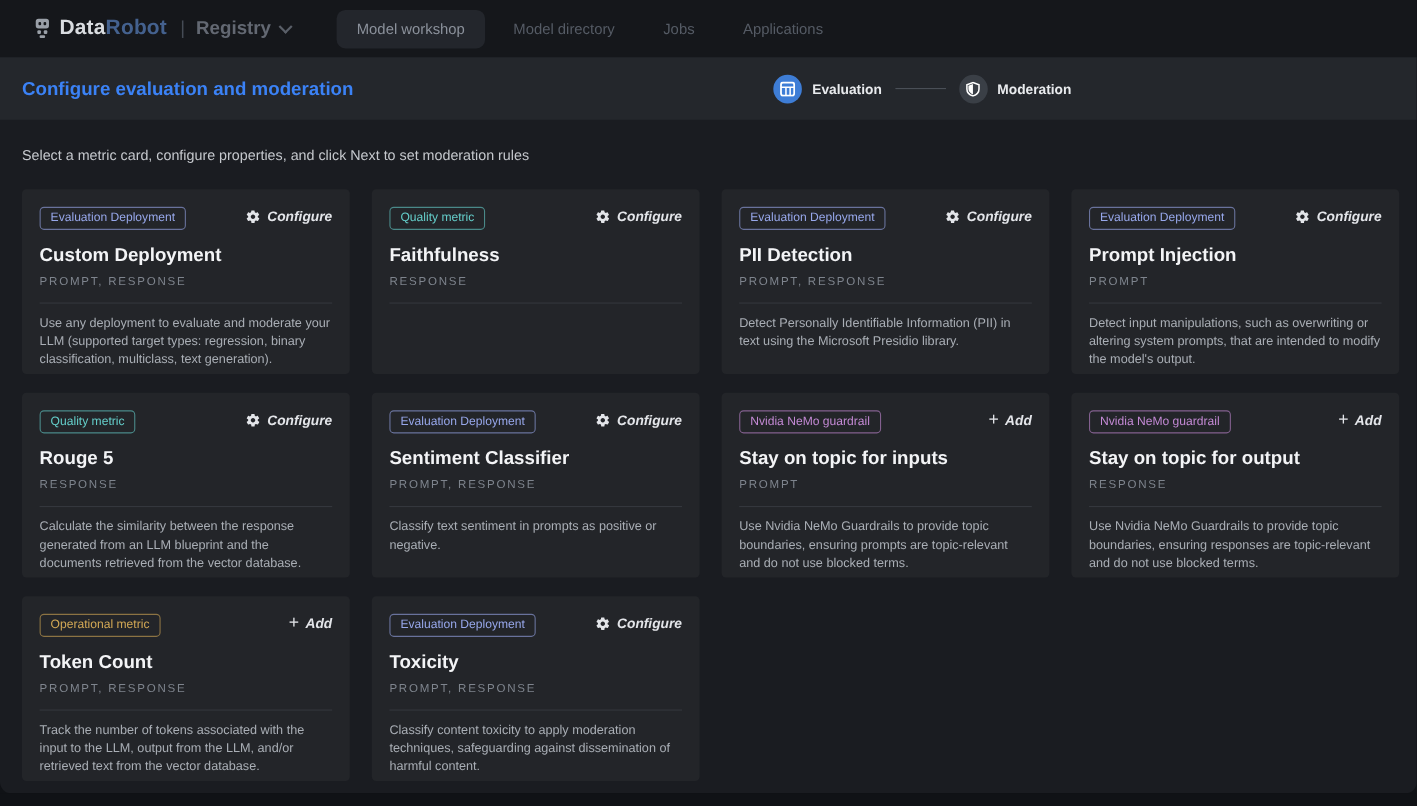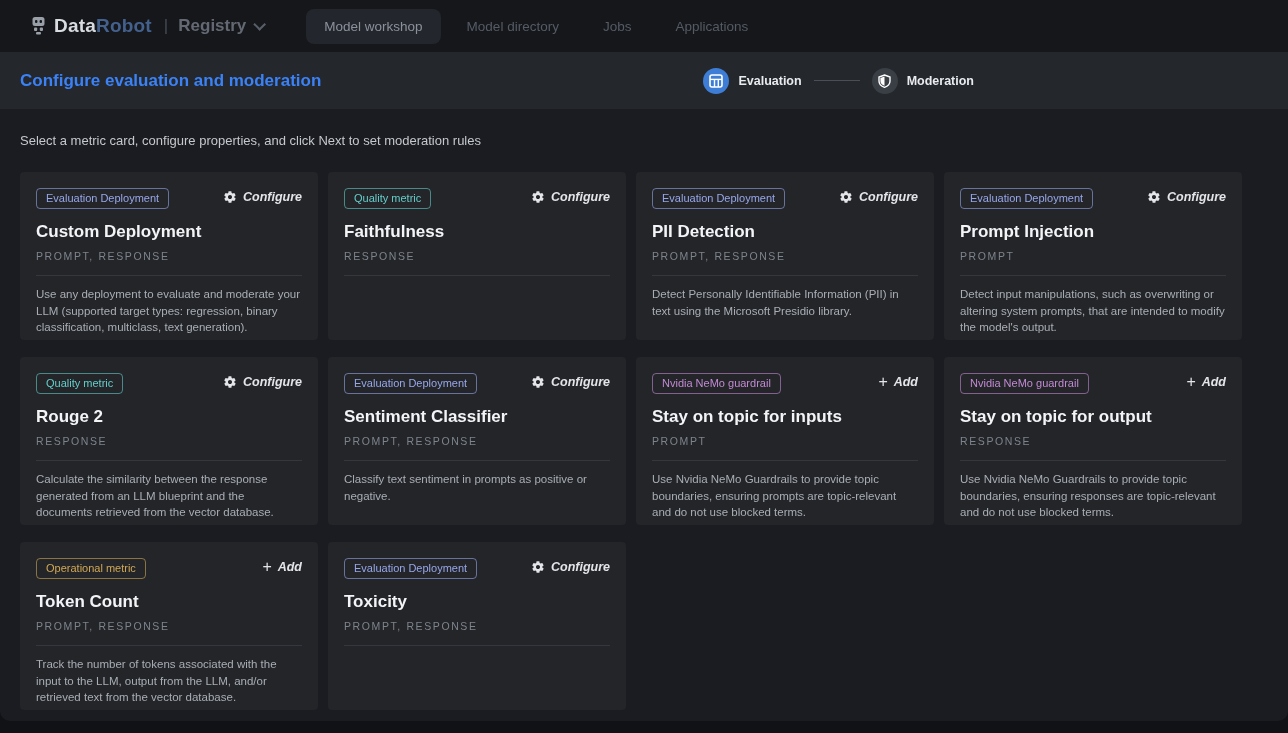--- a/index.html
+++ b/index.html
@@ -65,21 +65,21 @@
     overflow: hidden;
   }
   .instruction {
     font-size: 13px; color: #c5c8cd;
     padding: 24px 20px 10px 20px;
   }
   .card-grid {
     display: grid;
     grid-template-columns: repeat(4, 298px);
     grid-auto-rows: 168px;
-    gap: 17px 10px;
+    gap: 17px 20px;
     padding: 14px 20px 0 20px;
   }
   .card {
     background: #232529;
     border-radius: 4px;
     padding: 16px;
     position: relative;
     cursor: pointer;
   }
   .card-top { display: flex; align-items: flex-start; justify-content: space-between; }
@@ -240,21 +240,21 @@
           <span class="badge" style="color: rgb(100, 205, 201); border-color: rgba(100, 205, 201, 0.6);">Quality metric</span>
           <div class="card-action">
             <span>
               <svg width="14" height="14" viewBox="0 0 24 24" fill="#e3e5e9">
                 <path d="M19.4 13c0-.3.1-.7.1-1s0-.7-.1-1l2.1-1.6c.2-.2.2-.4.1-.6l-2-3.4c-.1-.2-.4-.3-.6-.2l-2.5 1c-.5-.4-1.1-.7-1.7-1l-.4-2.6c0-.2-.2-.4-.5-.4h-4c-.2 0-.4.2-.5.4l-.4 2.6c-.6.2-1.1.6-1.7 1l-2.5-1c-.2-.1-.5 0-.6.2l-2 3.4c-.1.2-.1.5.1.6L4.5 11c0 .3-.1.7-.1 1s0 .7.1 1l-2.1 1.6c-.2.2-.2.4-.1.6l2 3.4c.1.2.4.3.6.2l2.5-1c.5.4 1.1.7 1.7 1l.4 2.6c0 .2.2.4.5.4h4c.2 0 .4-.2.5-.4l.4-2.6c.6-.2 1.1-.6 1.7-1l2.5 1c.2.1.5 0 .6-.2l2-3.4c.1-.2.1-.5-.1-.6L19.4 13zM12 15.5c-1.9 0-3.5-1.6-3.5-3.5S10.1 8.5 12 8.5s3.5 1.6 3.5 3.5-1.6 3.5-3.5 3.5z"></path>
               </svg>
             </span>
             <span>Configure</span>
           </div>
         </div>
-        <div class="card-title">Rouge 2</div>
+        <div class="card-title">Rouge 5</div>
         <div class="card-target">RESPONSE</div>
         <div class="card-divider"></div>
         <div class="card-desc">Calculate the similarity between the response generated from an LLM blueprint and the documents retrieved from the vector database.</div>
       </div>
       <div class="card">
         <div class="card-top">
           <span class="badge" style="color: rgb(151, 167, 234); border-color: rgba(151, 167, 234, 0.6);">Evaluation Deployment</span>
           <div class="card-action">
             <span>
               <svg width="14" height="14" viewBox="0 0 24 24" fill="#e3e5e9">
@@ -316,16 +316,17 @@
               <svg width="14" height="14" viewBox="0 0 24 24" fill="#e3e5e9">
                 <path d="M19.4 13c0-.3.1-.7.1-1s0-.7-.1-1l2.1-1.6c.2-.2.2-.4.1-.6l-2-3.4c-.1-.2-.4-.3-.6-.2l-2.5 1c-.5-.4-1.1-.7-1.7-1l-.4-2.6c0-.2-.2-.4-.5-.4h-4c-.2 0-.4.2-.5.4l-.4 2.6c-.6.2-1.1.6-1.7 1l-2.5-1c-.2-.1-.5 0-.6.2l-2 3.4c-.1.2-.1.5.1.6L4.5 11c0 .3-.1.7-.1 1s0 .7.1 1l-2.1 1.6c-.2.2-.2.4-.1.6l2 3.4c.1.2.4.3.6.2l2.5-1c.5.4 1.1.7 1.7 1l.4 2.6c0 .2.2.4.5.4h4c.2 0 .4-.2.5-.4l.4-2.6c.6-.2 1.1-.6 1.7-1l2.5 1c.2.1.5 0 .6-.2l2-3.4c.1-.2.1-.5-.1-.6L19.4 13zM12 15.5c-1.9 0-3.5-1.6-3.5-3.5S10.1 8.5 12 8.5s3.5 1.6 3.5 3.5-1.6 3.5-3.5 3.5z"></path>
               </svg>
             </span>
             <span>Configure</span>
           </div>
         </div>
         <div class="card-title">Toxicity</div>
         <div class="card-target">PROMPT, RESPONSE</div>
         <div class="card-divider"></div>
+        <div class="card-desc">Classify content toxicity to apply moderation techniques, safeguarding against dissemination of harmful content.</div>
       </div>
     </div>
 </div>
 <div class="footer-strip"></div>
 
 </body></html>

